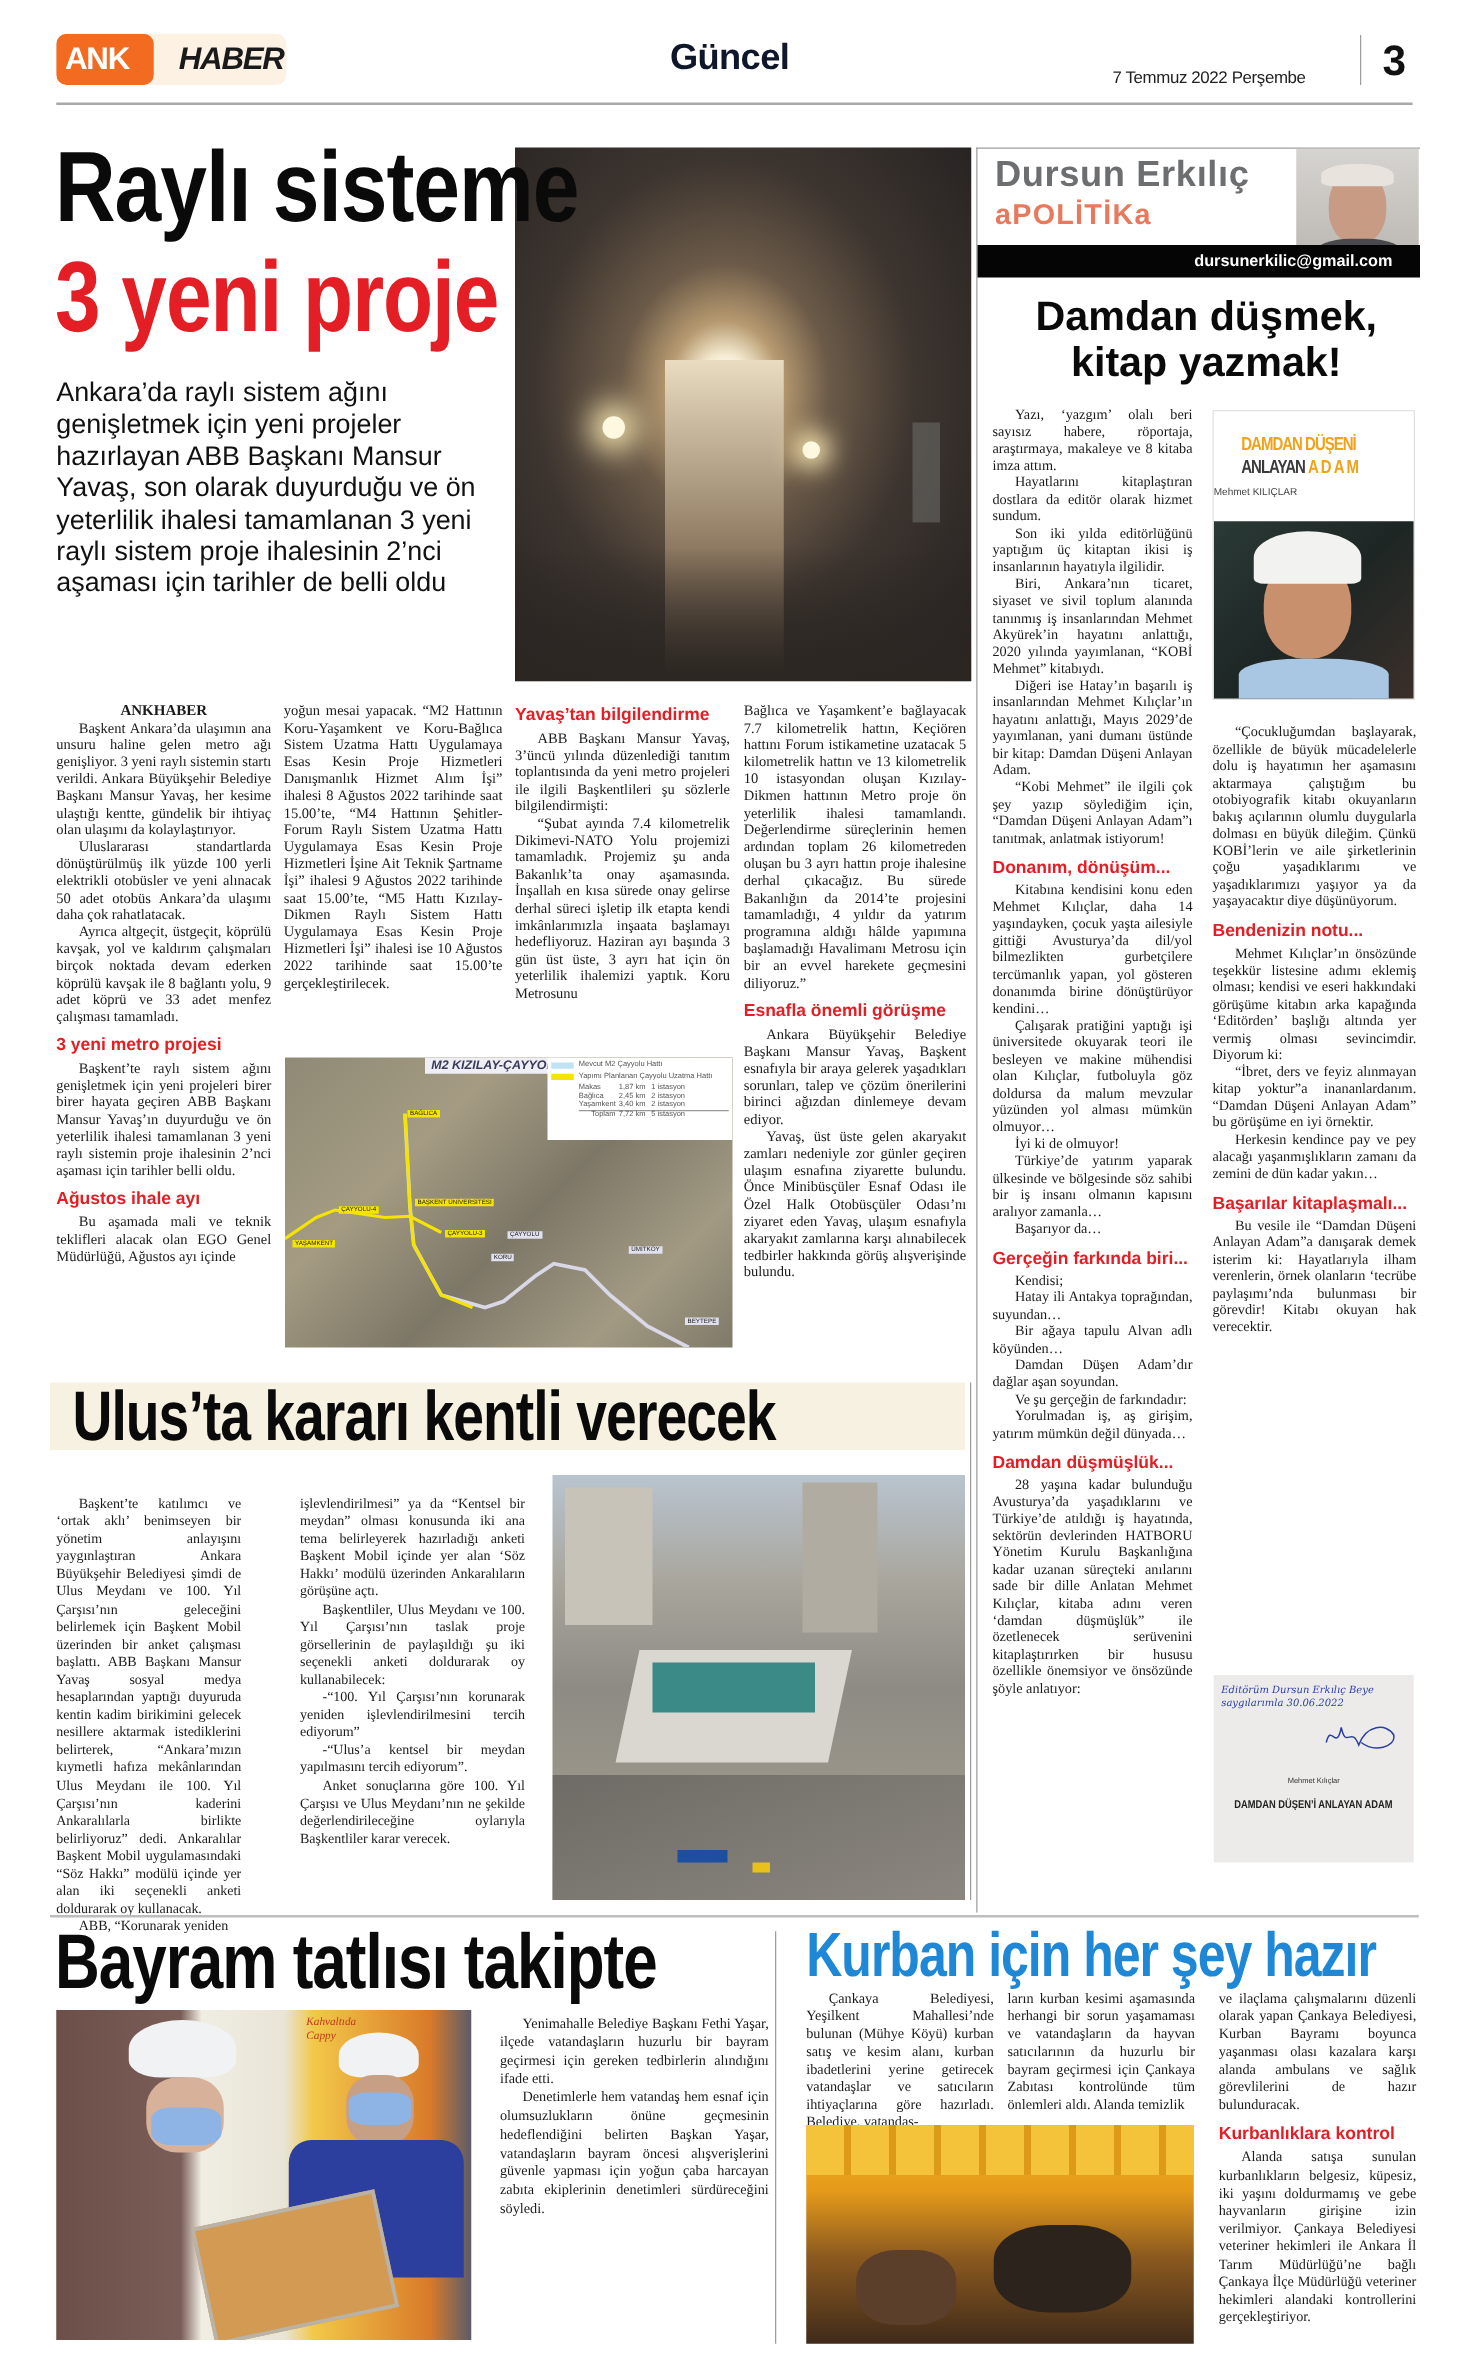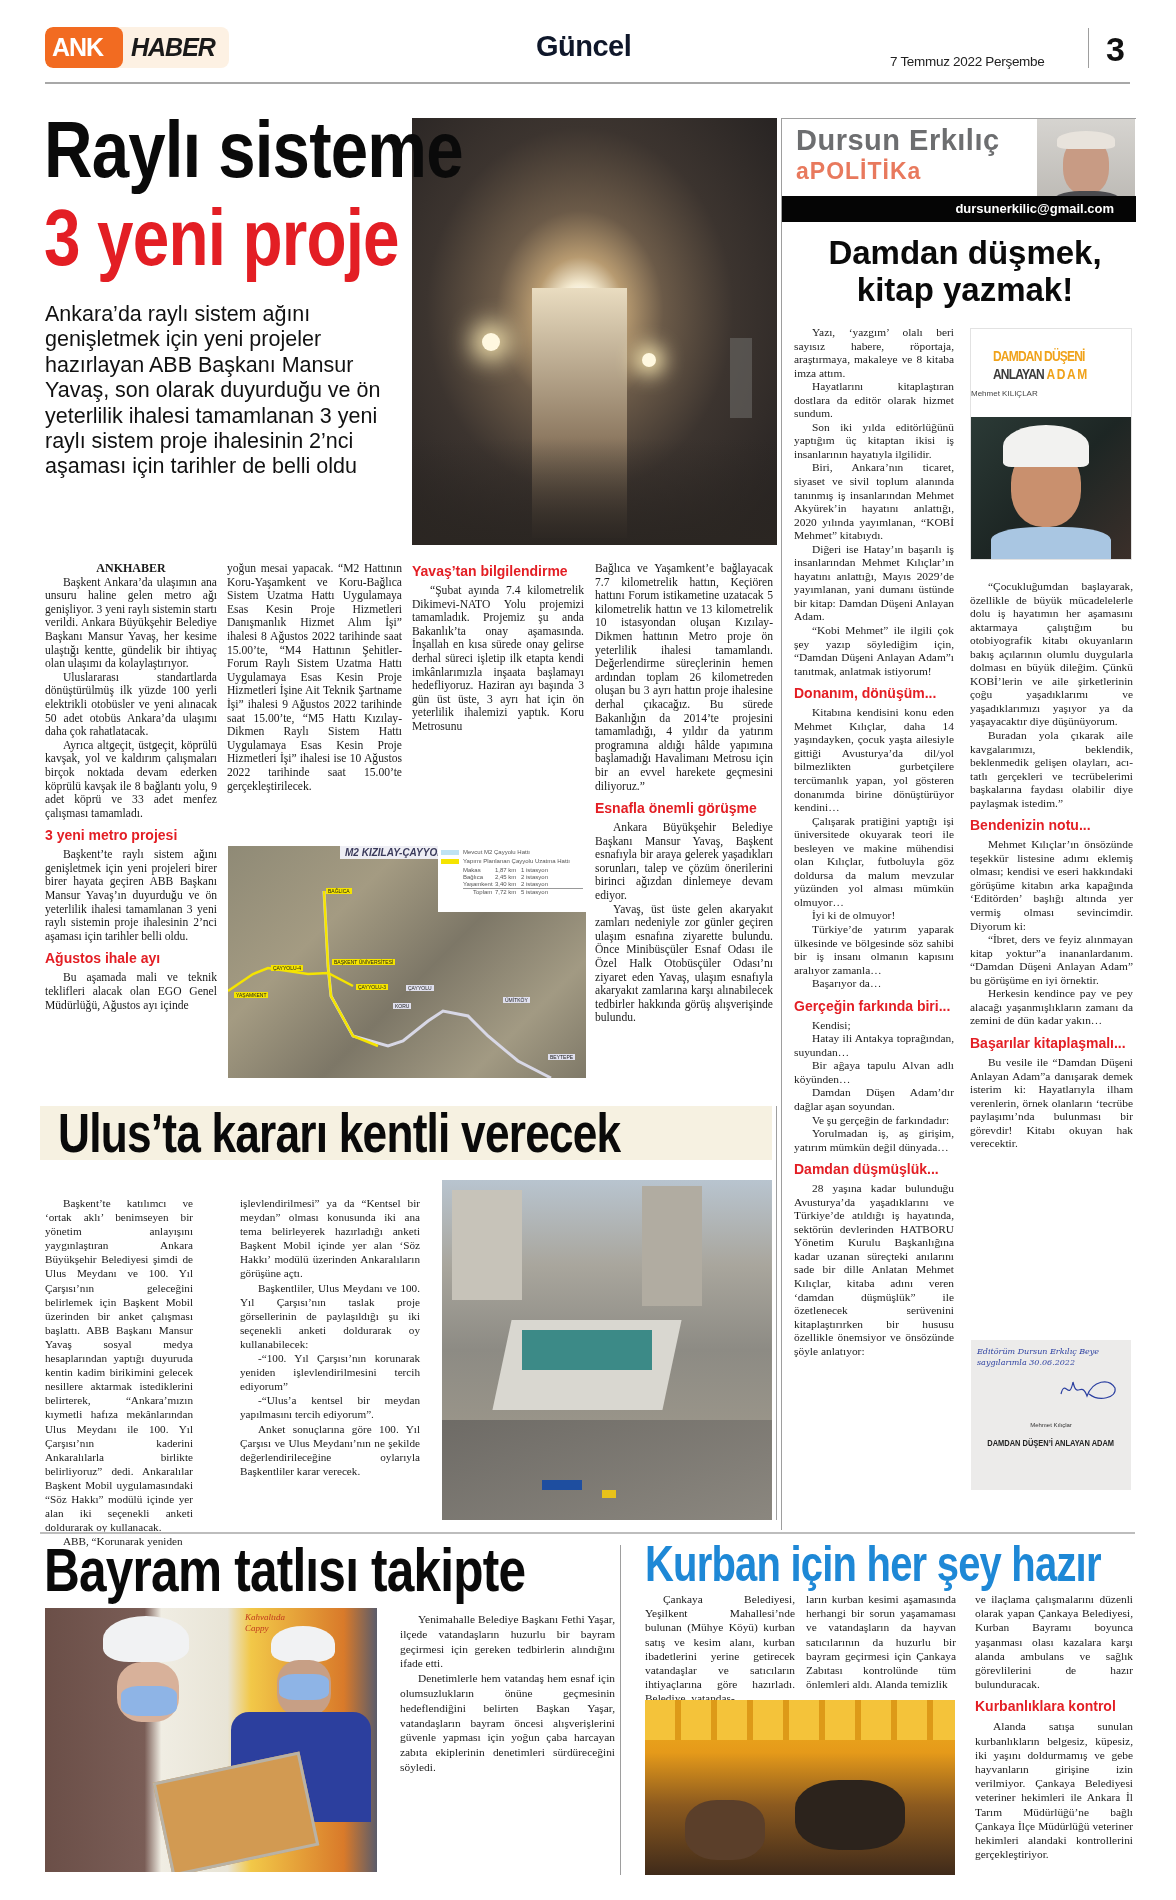--- a/index.html
+++ b/index.html
@@ -15,21 +15,21 @@
 .hr{height:2px;background:#bdbdbd}
 .vr{width:1px;background:#9e9e9e}
 </style>
 </head>
 <body>
 
 <div class="abs" style="left:0;top:0;width:1176px;height:86px">
   <div class="abs sans" style="left:45px;top:27px;width:184px;height:41px;background:#fdf1e3;border-radius:8px;overflow:hidden">
     <div class="abs" style="left:0;top:0;width:78px;height:41px;background:#f26b21;border-radius:8px"></div>
     <span class="abs" style="left:7px;top:6px;font-size:25px;font-weight:bold;color:#fff;letter-spacing:-1px">ANK</span>
-    <span class="abs" style="left:86px;top:6px;font-size:25px;font-weight:bold;font-style:italic;color:#1a1a1a;letter-spacing:-1px">HABER</span>
+    <span class="abs" style="left:98px;top:6px;font-size:25px;font-weight:bold;font-style:italic;color:#1a1a1a;letter-spacing:-1px">HABER</span>
   </div>
   <div class="abs sans" style="left:536px;top:30px;font-size:29px;font-weight:bold;color:#0f172a;letter-spacing:-0.5px">Güncel</div>
   <div class="abs sans" style="left:890px;top:54px;font-size:13.5px;color:#222;letter-spacing:-0.3px">7 Temmuz 2022 Perşembe</div>
   <div class="abs vr" style="left:1088px;top:28px;height:40px"></div>
   <div class="abs sans" style="left:1106px;top:30px;font-size:34px;font-weight:bold;color:#111">3</div>
   <div class="abs" style="left:45px;top:82px;width:1085px;height:2px;background:#a8a8a8"></div>
 </div>
 
 <div class="abs img" style="left:412px;top:118px;width:365px;height:427px;background:radial-gradient(ellipse at 46% 45%, #fff 0 4%, #f4ead0 8%, #b79a70 16%, #6b5a48 30%, #3c342f 55%, #232020 100%)">
   <div class="abs" style="left:120px;top:170px;width:95px;height:250px;background:linear-gradient(#e9dcc0,#8e7a62 60%,#4c4036)"></div>
@@ -54,20 +54,21 @@
   <div class="sub">Ağustos ihale ayı</div>
   <p>Bu aşamada mali ve teknik teklifleri alacak olan EGO Genel Müdürlüğü, Ağustos ayı içinde</p>
 </div>
 
 <div class="abs body-text" style="left:227px;top:562px;width:175px">
   <p style="text-indent:0">yoğun mesai yapacak. “M2 Hattının Koru-Yaşamkent ve Koru-Bağlıca Sistem Uzatma Hattı Uygulamaya Esas Kesin Proje Hizmetleri Danışmanlık Hizmet Alım İşi” ihalesi 8 Ağustos 2022 tarihinde saat 15.00’te, “M4 Hattının Şehitler-Forum Raylı Sistem Uzatma Hattı Uygulamaya Esas Kesin Proje Hizmetleri İşine Ait Teknik Şartname İşi” ihalesi 9 Ağustos 2022 tarihinde saat 15.00’te, “M5 Hattı Kızılay-Dikmen Raylı Sistem Hattı Uygulamaya Esas Kesin Proje Hizmetleri İşi” ihalesi ise 10 Ağustos 2022 tarihinde saat 15.00’te gerçekleştirilecek.</p>
 </div>
 
 <div class="abs body-text" style="left:412px;top:562px;width:172px">
   <div class="sub" style="margin-top:0">Yavaş’tan bilgilendirme</div>
+  <p>ABB Başkanı Mansur Yavaş, 3’üncü yılında düzenlediği tanıtım toplantısında da yeni metro projeleri ile ilgili Başkentlileri şu sözlerle bilgilendirmişti:</p>
   <p>“Şubat ayında 7.4 kilometrelik Dikimevi-NATO Yolu projemizi tamamladık. Projemiz şu anda Bakanlık’ta onay aşamasında. İnşallah en kısa sürede onay gelirse derhal süreci işletip ilk etapta kendi imkânlarımızla inşaata başlamayı hedefliyoruz. Haziran ayı başında 3 gün üst üste, 3 ayrı hat için ön yeterlilik ihalemizi yaptık. Koru Metrosunu</p>
 </div>
 
 <div class="abs body-text" style="left:595px;top:562px;width:178px">
   <p style="text-indent:0">Bağlıca ve Yaşamkent’e bağlayacak 7.7 kilometrelik hattın, Keçiören hattını Forum istikametine uzatacak 5 kilometrelik hattın ve 13 kilometrelik 10 istasyondan oluşan Kızılay-Dikmen hattının Metro proje ön yeterlilik ihalesi tamamlandı. Değerlendirme süreçlerinin hemen ardından toplam 26 kilometreden oluşan bu 3 ayrı hattın proje ihalesine derhal çıkacağız. Bu sürede Bakanlığın da 2014’te projesini tamamladığı, 4 yıldır da yatırım programına aldığı hâlde yapımına başlamadığı Havalimanı Metrosu için bir an evvel harekete geçmesini diliyoruz.”</p>
   <div class="sub">Esnafla önemli görüşme</div>
   <p>Ankara Büyükşehir Belediye Başkanı Mansur Yavaş, Başkent esnafıyla bir araya gelerek yaşadıkları sorunları, talep ve çözüm önerilerini birinci ağızdan dinlemeye devam ediyor.</p>
   <p>Yavaş, üst üste gelen akaryakıt zamları nedeniyle zor günler geçiren ulaşım esnafına ziyarette bulundu. Önce Minibüsçüler Esnaf Odası ile Özel Halk Otobüsçüler Odası’nı ziyaret eden Yavaş, ulaşım esnafıyla akaryakıt zamlarına karşı alınabilecek tedbirler hakkında görüş alışverişinde bulundu.</p>
 </div>
 
@@ -151,21 +152,20 @@
   <div class="abs sans" style="left:0;width:160px;top:60px;text-align:left;font-size:8px;color:#444">Mehmet KILIÇLAR</div>
   <div class="abs" style="left:0;top:88px;width:160px;height:142px;background:linear-gradient(135deg,#2b3a36,#1d2624 50%,#3b2f2a)">
     <div class="abs" style="left:40px;top:30px;width:70px;height:80px;border-radius:45%;background:#c9906e"></div>
     <div class="abs" style="left:32px;top:8px;width:86px;height:42px;border-radius:50% 50% 10% 10%;background:#f2f2f0"></div>
     <div class="abs" style="left:20px;top:110px;width:120px;height:32px;border-radius:40% 40% 0 0;background:#a9c6e2"></div>
   </div>
 </div>
 
 <div class="abs body-text" style="left:970px;top:580px;width:163px;font-size:11.4px;line-height:13.55px">
   <p>“Çocukluğumdan başlayarak, özellikle de büyük mücadelelerle dolu iş hayatımın her aşamasını aktarmaya çalıştığım bu otobiyografik kitabı okuyanların bakış açılarının olumlu duygularla dolması en büyük dileğim. Çünkü KOBİ’lerin ve aile şirketlerinin çoğu yaşadıklarımı ve yaşadıklarımızı yaşıyor ya da yaşayacaktır diye düşünüyorum.</p>
-  <p>Buradan yola çıkarak aile kavgalarımızı, beklendik, beklenmedik gelişen olayları, acı-tatlı gerçekleri ve tecrübelerimi başkalarına faydası olabilir diye paylaşmak istedim.”</p>
   <div class="sub">Bendenizin notu...</div>
   <p>Mehmet Kılıçlar’ın önsözünde teşekkür listesine adımı eklemiş olması; kendisi ve eseri hakkındaki görüşüme kitabın arka kapağında ‘Editörden’ başlığı altında yer vermiş olması sevincimdir. Diyorum ki:</p>
   <p>“İbret, ders ve feyiz alınmayan kitap yoktur”a inananlardanım. “Damdan Düşeni Anlayan Adam” bu görüşüme en iyi örnektir.</p>
   <p>Herkesin kendince pay ve pey alacağı yaşanmışlıkların zamanı da zemini de dün kadar yakın…</p>
   <div class="sub">Başarılar kitaplaşmalı...</div>
   <p>Bu vesile ile “Damdan Düşeni Anlayan Adam”a danışarak demek isterim ki: Hayatlarıyla ilham verenlerin, örnek olanların ‘tecrübe paylaşımı’nda bulunması bir görevdir! Kitabı okuyan hak verecektir.</p>
 </div>
 
 <div class="abs img" style="left:971px;top:1340px;width:160px;height:150px;background:#ecebea">
   <div class="abs" style="left:6px;top:6px;width:150px;font-family:'DejaVu Serif',serif;font-style:italic;font-size:8px;line-height:11px;color:#2b3fa0">

